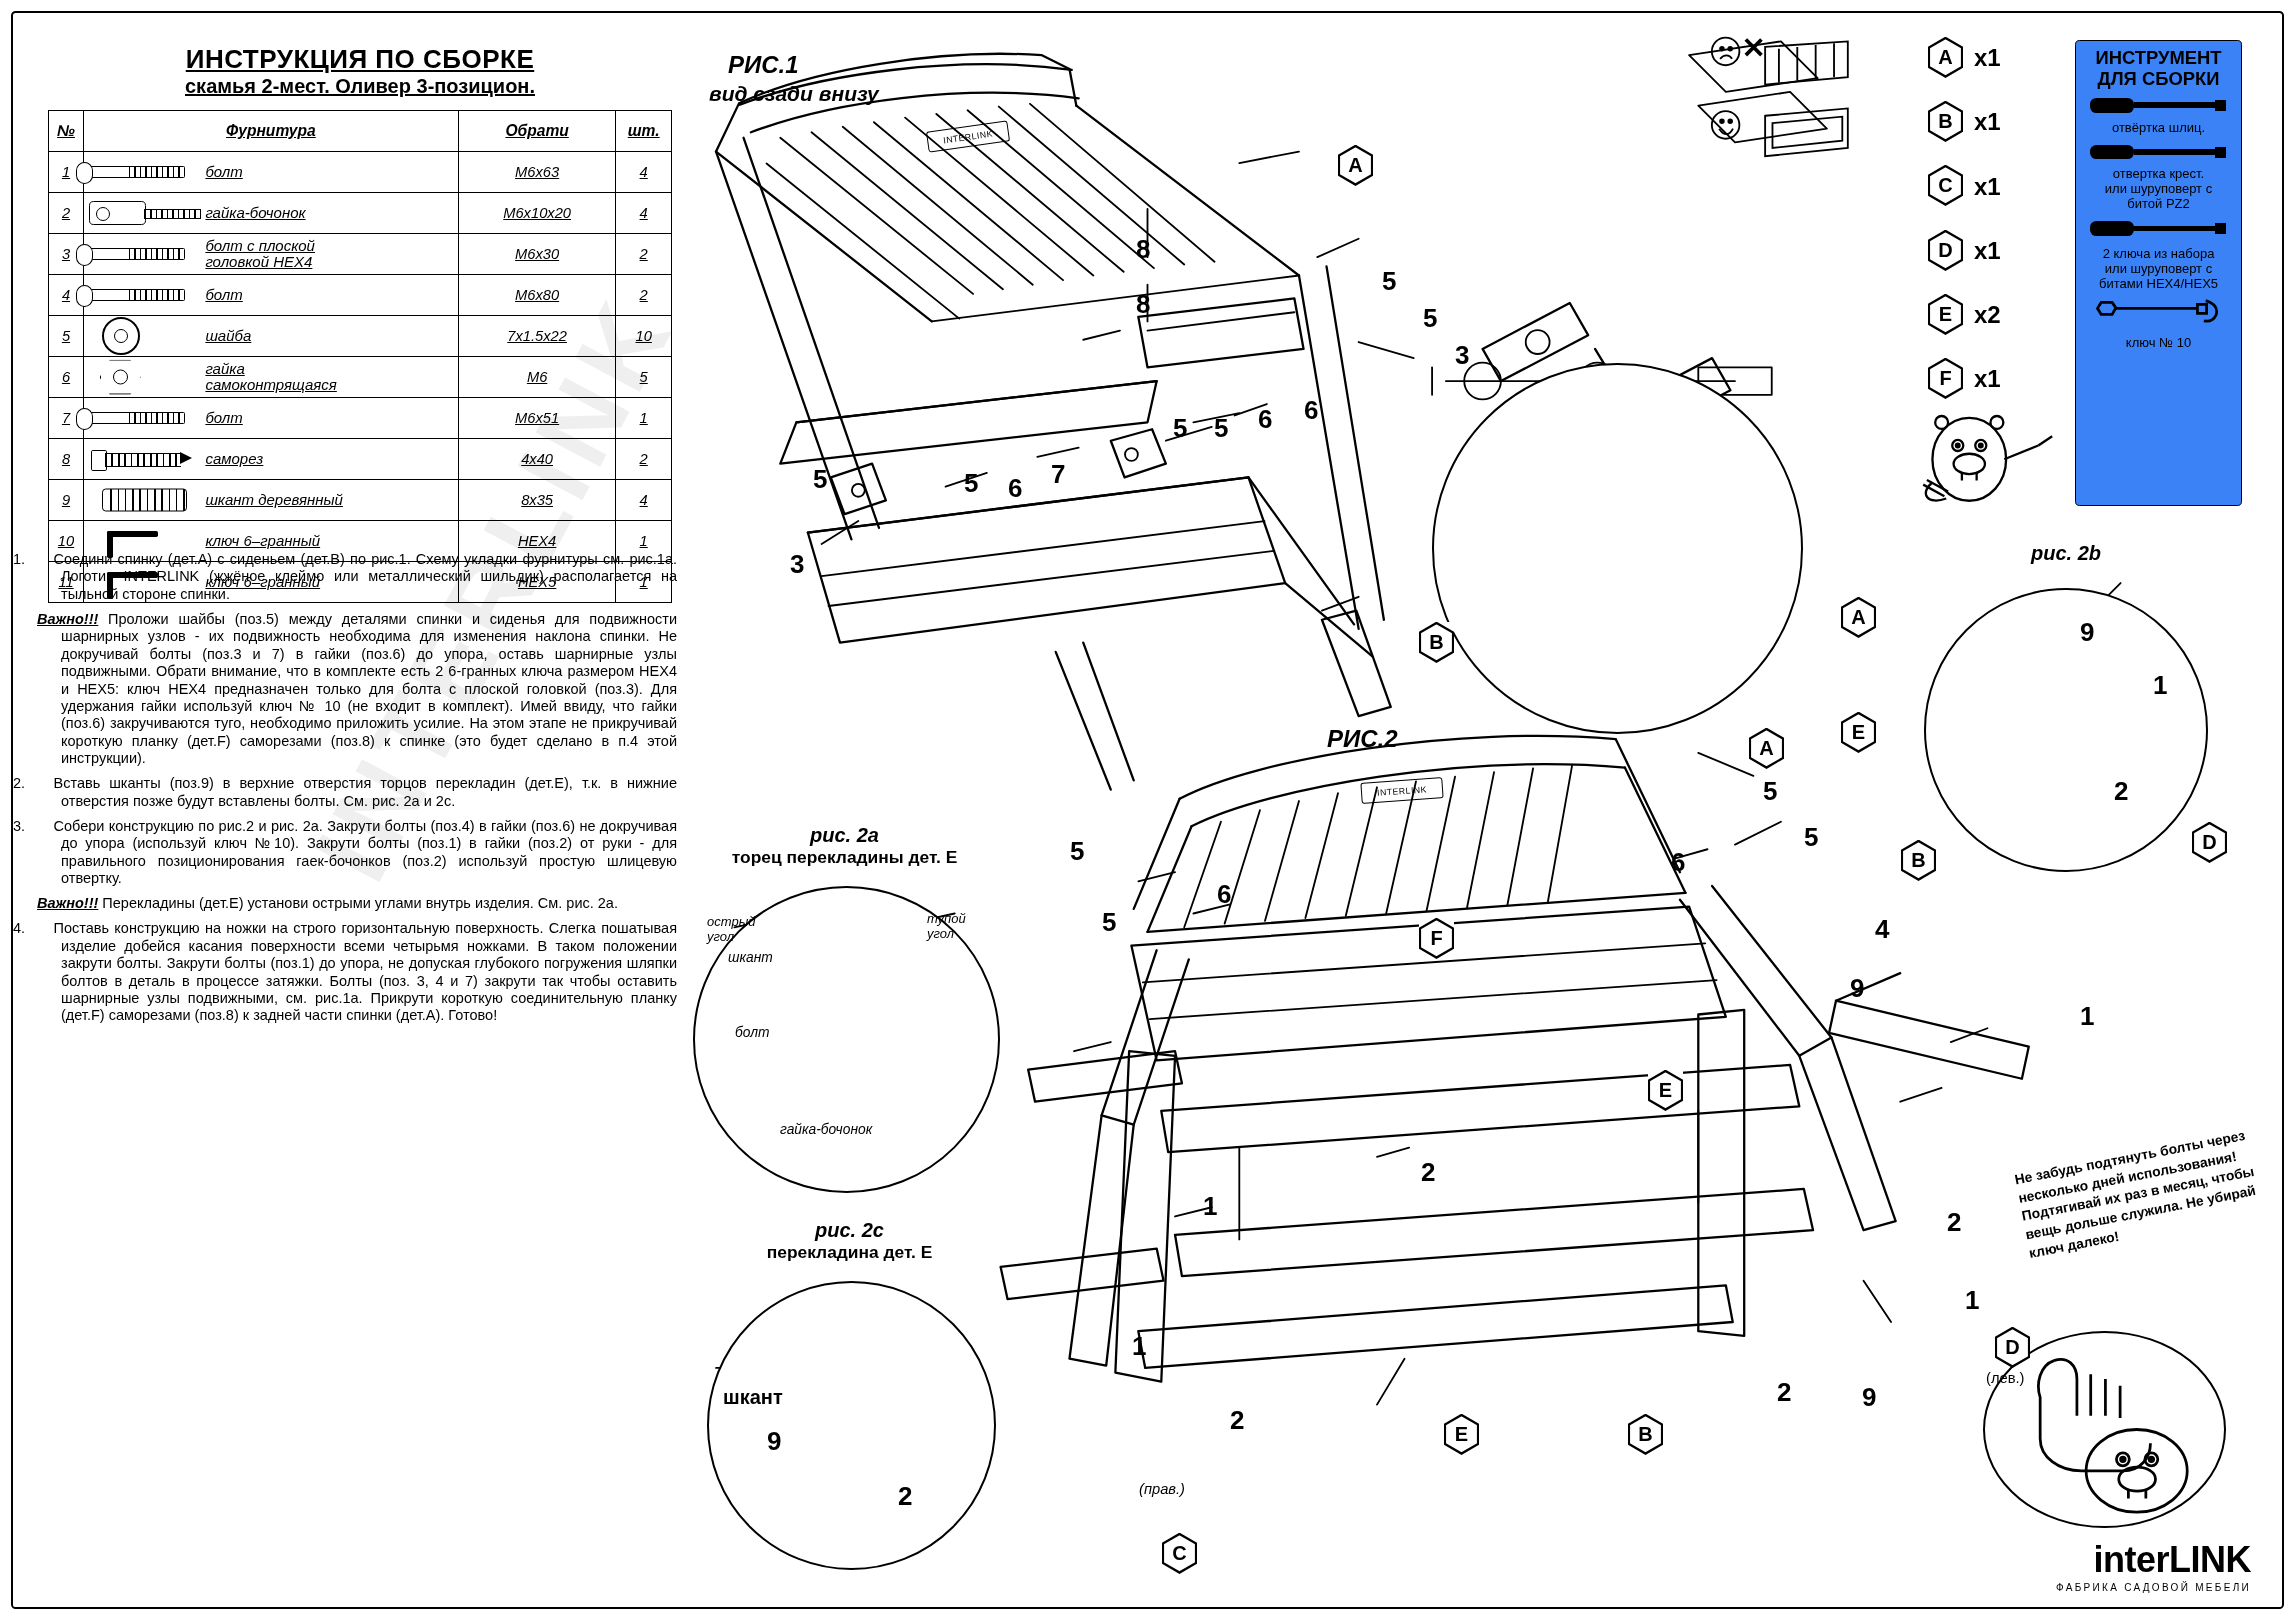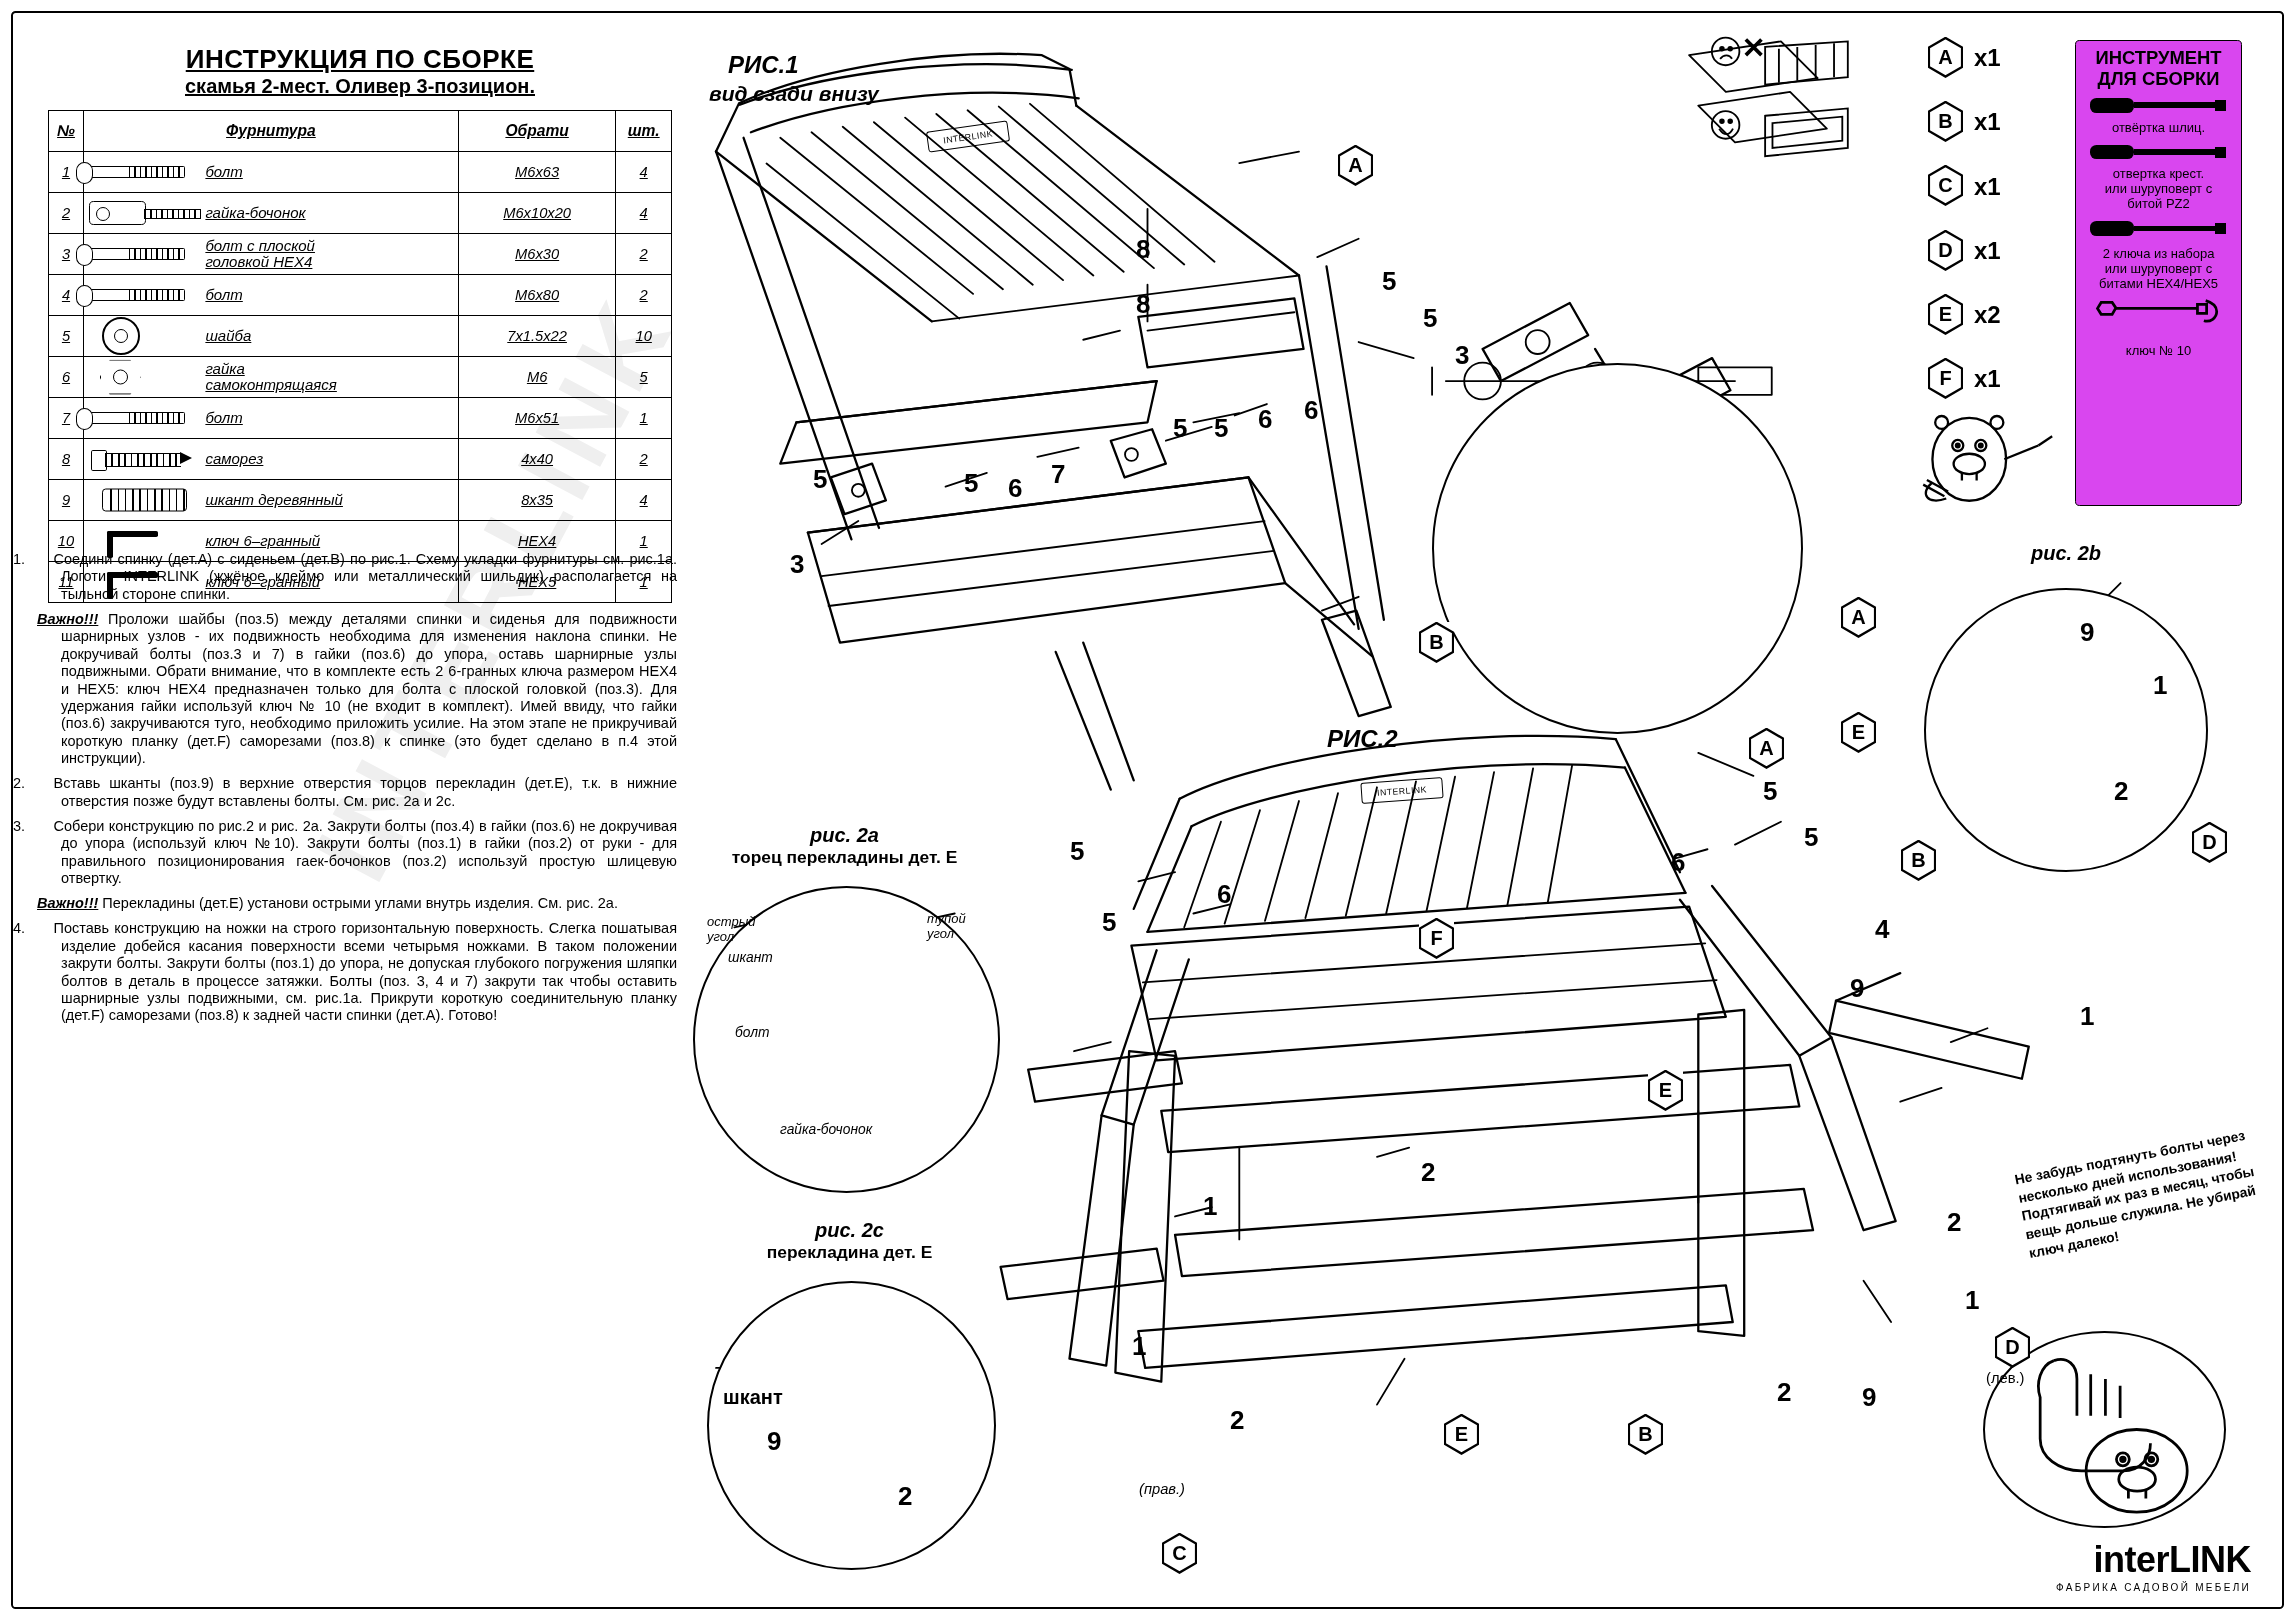--- a/index.html
+++ b/index.html
@@ -60,21 +60,21 @@
   .steps .hang{padding-left:24px;text-indent:-24px;}
   .imp{font-weight:bold;font-style:italic;text-decoration:underline;}
 
   
   .hexb{position:absolute;width:35px;height:40px;background:#fff;border:0;}
   .hexb svg{position:absolute;inset:0;}
   .hexb span{position:absolute;inset:0;display:flex;align-items:center;justify-content:center;font-weight:bold;font-size:20px;}
   .qty{position:absolute;font-weight:bold;font-size:24px;}
 
   
-  .toolbox{position:absolute;left:2075px;top:40px;width:165px;height:464px;border:1.8px solid #000;border-radius:4.6px;background:#d946ef;}
+  .toolbox{position:absolute;left:2075px;top:40px;width:165px;height:464px;border:1.8px solid #000;border-radius:4.6px;background:#3b82f6;}
   .toolbox .th{text-align:center;font-weight:bold;font-size:18.4px;line-height:1.1;margin-top:7.3px;}
   .toolbox .tl{text-align:center;font-size:13px;line-height:1.15;margin-top:5.5px;}
   .sd{position:relative;width:138px;height:20px;margin:6.4px auto 0 auto;}
   .sd .h{position:absolute;left:0;top:2.8px;width:44px;height:14.7px;background:#000;border-radius:6.4px;}
   .sd .s{position:absolute;left:44px;top:7.3px;width:83px;height:5.5px;background:#000;}
   .sd .t{position:absolute;left:125px;top:4.6px;width:11px;height:11px;background:#000;}
   .wrench{position:relative;width:133px;height:32px;margin:4.6px auto 0 auto;}
   .wrench svg{position:absolute;inset:0;}
 
   
@@ -594,21 +594,21 @@
     <div class="wrench">
       <svg viewBox="0 0 290 70">
           <g fill="none" stroke="#000" stroke-width="6">
         <path d="M20 14 L44 14 L52 26 L44 40 L20 40 L12 27 Z"></path>
         <path d="M52 27 L230 27"></path>
         <path d="M248 10 C262 14 272 22 272 34 C272 48 258 58 244 54"></path>
         <path d="M230 18 L250 18 L250 38 L230 38 Z"></path>
       </g>
         </svg>
     </div>
-    <div class="tl" style="margin-top:16px">ключ № 10</div>
+    <div class="tl" style="margin-top:8px">ключ № 10</div>
   </div>
 
   <div class="mascot" style="left:1914px;top:404px;width:152px;height:106px;">
     <svg viewBox="0 0 330 230" width="152" height="106">
         <g fill="none" stroke="#000" stroke-width="5">
       <ellipse cx="120" cy="120" rx="80" ry="90"></ellipse>
       <circle cx="95" cy="90" r="12"></circle>
           <circle cx="145" cy="90" r="12"></circle>
       <circle cx="95" cy="90" r="4" fill="#000"></circle>
           <circle cx="145" cy="90" r="4" fill="#000"></circle>

